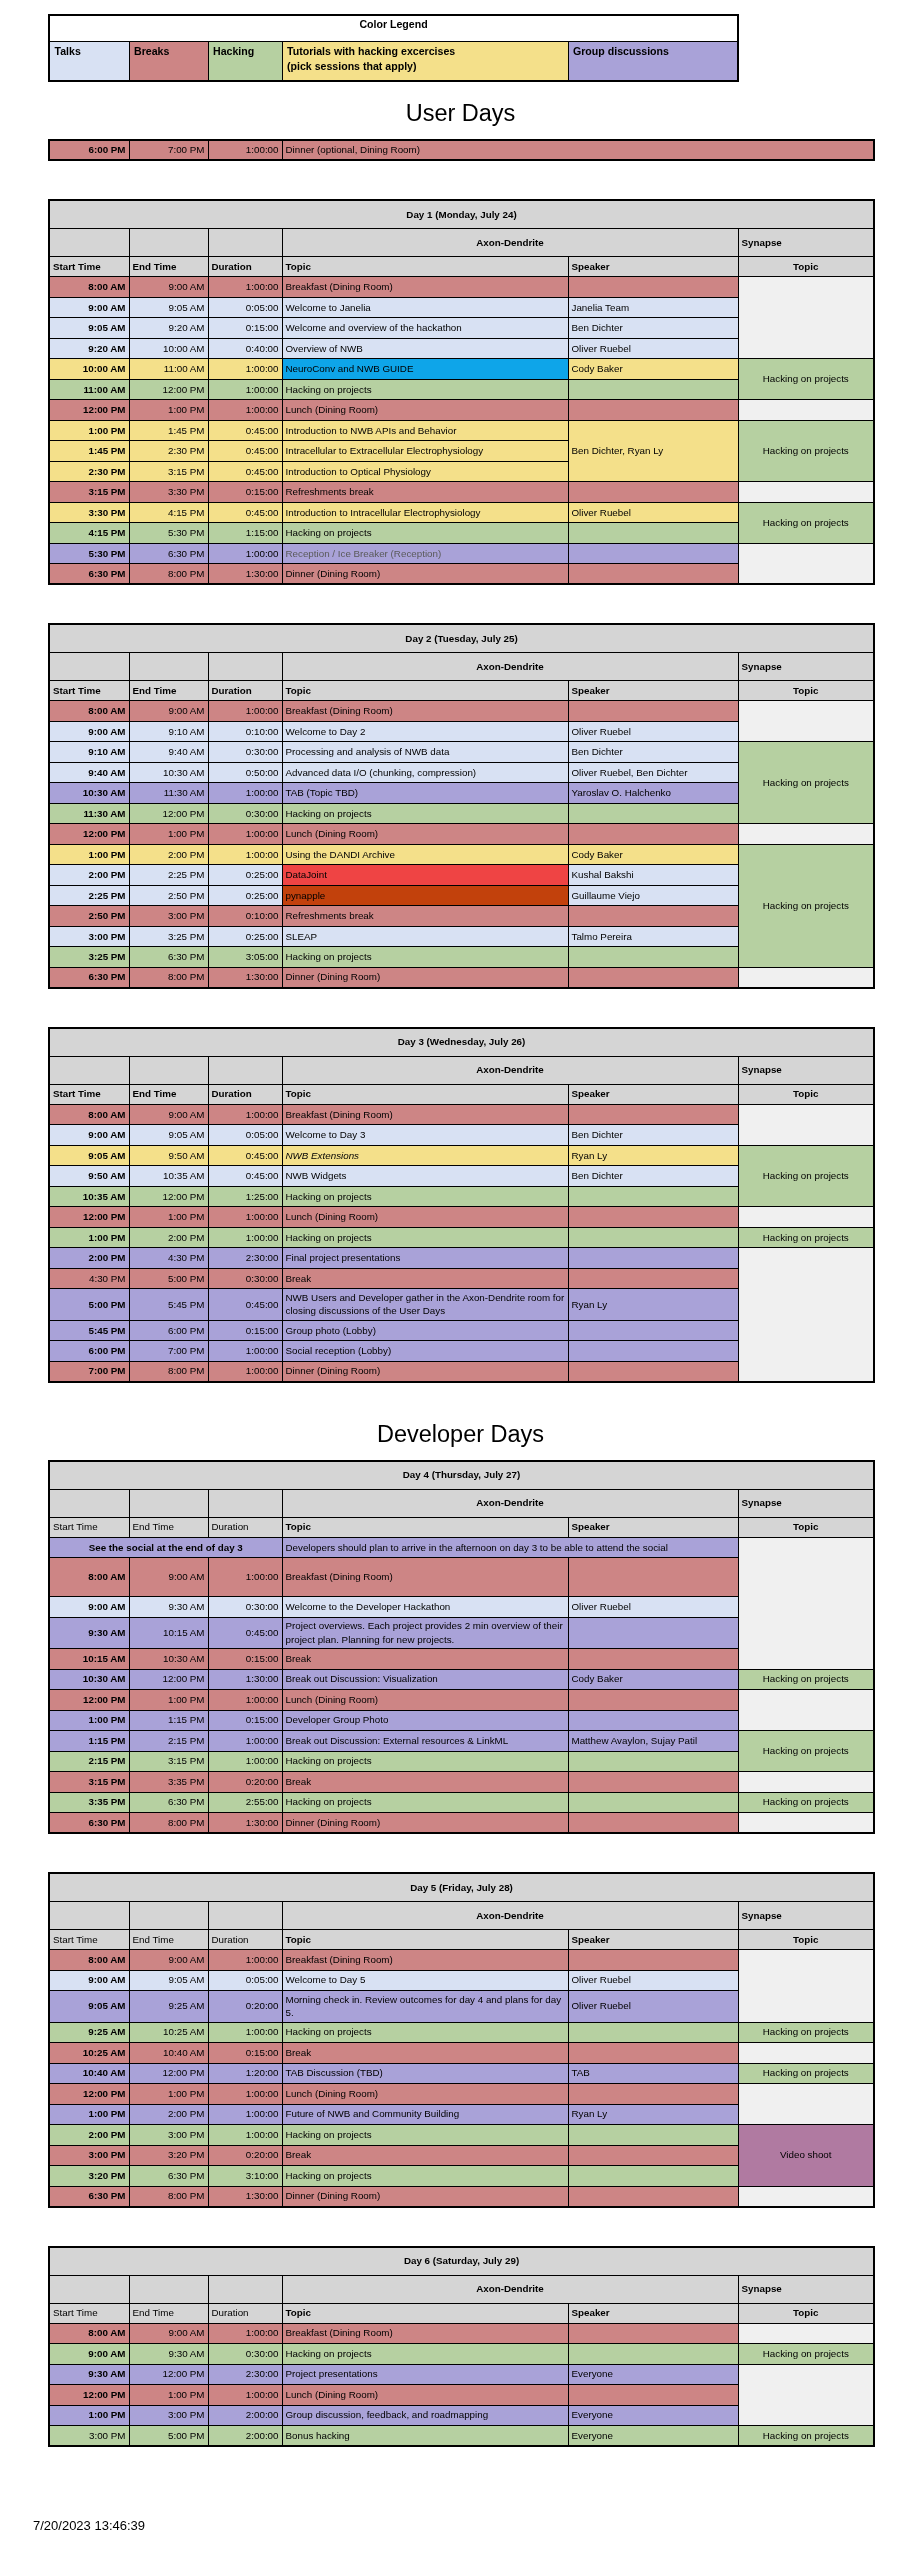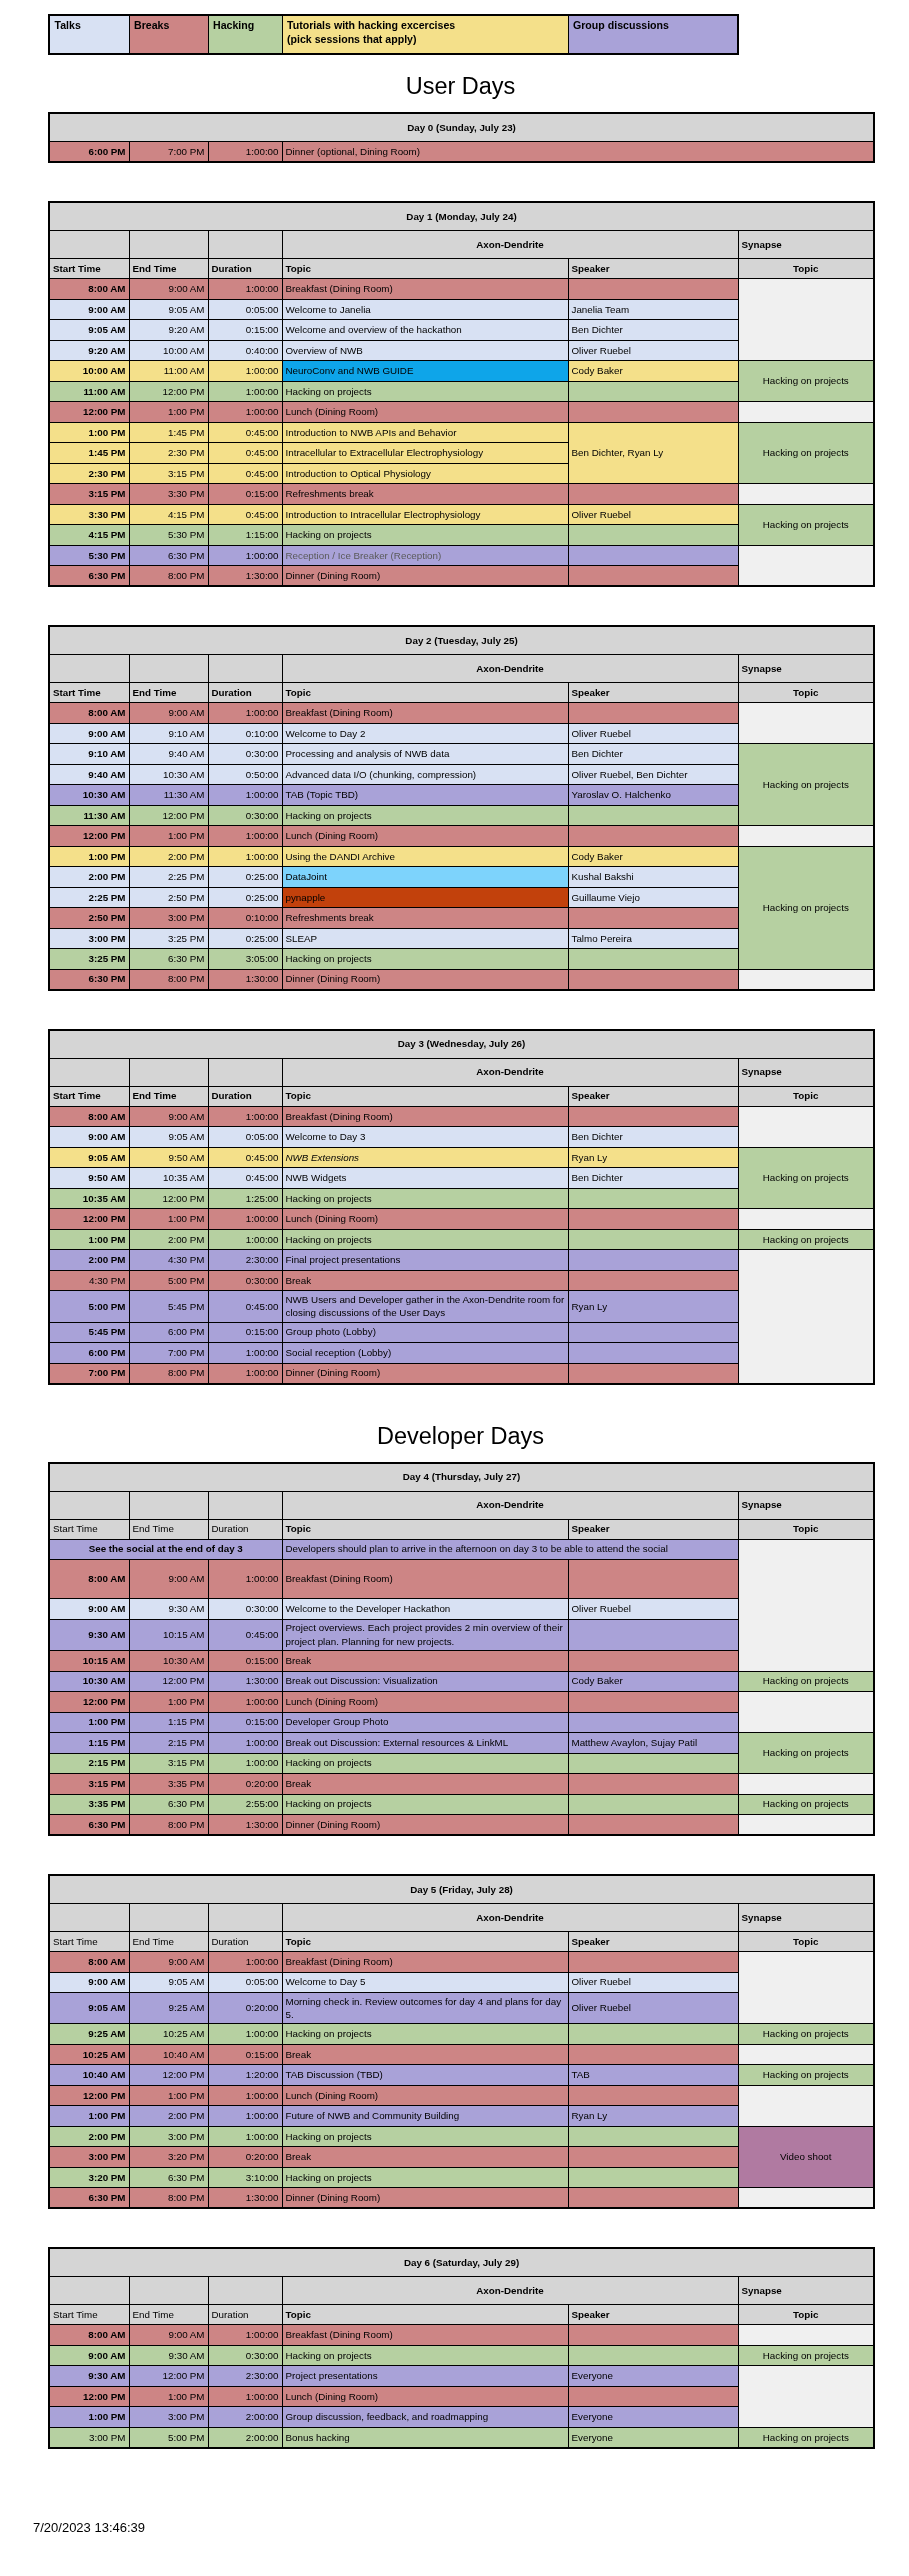--- a/index.html
+++ b/index.html
@@ -52,41 +52,41 @@
     <table class="legend-table">
       <colgroup>
         <col style="width: 80px;">
         <col style="width: 79px;">
         <col style="width: 74px;">
         <col style="width: 286px;">
         <col style="width: 170px;">
       </colgroup>
       <tbody>
         <tr>
+          <td class="legend-title-cell" colspan="5">Color Legend</td>
+        </tr>
+        <tr>
           <td class="legend-item-cell" style="background: rgb(216, 225, 243);">Talks</td>
           <td class="legend-item-cell" style="background: rgb(205, 133, 133);">Breaks</td>
           <td class="legend-item-cell" style="background: rgb(182, 208, 161);">Hacking</td>
           <td class="legend-item-cell" style="background: rgb(244, 224, 138);">Tutorials with hacking excercises
 (pick sessions that apply)</td>
           <td class="legend-item-cell" style="background: rgb(169, 162, 216);">Group discussions</td>
         </tr>
       </tbody>
     </table>
     <div class="section-heading">User Days</div>
     <table class="day-table">
       <colgroup>
         <col style="width: 80px;">
         <col style="width: 79px;">
         <col style="width: 74px;">
         <col style="width: 592px;">
       </colgroup>
       <tbody>
-        <tr>
-          <td class="day-title-cell" colspan="4">Day 0 (Sunday, July 23)</td>
-        </tr>
         <tr class="data-row">
           <td class="tc ts-bold" style="background: rgb(205, 133, 133);">6:00 PM</td>
           <td class="tc" style="background: rgb(205, 133, 133);">7:00 PM</td>
           <td class="tc" style="background: rgb(205, 133, 133);">1:00:00</td>
           <td class="topic-cell b-left2" style="background: rgb(205, 133, 133);">Dinner (optional, Dining Room)</td>
         </tr>
       </tbody>
     </table>
     <table class="day-table">
       <colgroup>
@@ -313,21 +313,21 @@
           <td class="tc" style="background: rgb(244, 224, 138);">2:00 PM</td>
           <td class="tc" style="background: rgb(244, 224, 138);">1:00:00</td>
           <td class="topic-cell b-left2" style="background: rgb(244, 224, 138);">Using the DANDI Archive</td>
           <td class="topic-cell" style="background: rgb(244, 224, 138);">Cody Baker</td>
           <td class="syn-cell" rowspan="6" style="background: rgb(182, 208, 161);">Hacking on projects</td>
         </tr>
         <tr class="data-row">
           <td class="tc ts-bold" style="background: rgb(216, 225, 243);">2:00 PM</td>
           <td class="tc" style="background: rgb(216, 225, 243);">2:25 PM</td>
           <td class="tc" style="background: rgb(216, 225, 243);">0:25:00</td>
-          <td class="topic-cell b-left2" style="background: #7dd3fc;">DataJoint</td>
+          <td class="topic-cell b-left2" style="background: #ef4444;">DataJoint</td>
           <td class="topic-cell" style="background: rgb(216, 225, 243);">Kushal Bakshi</td>
         </tr>
         <tr class="data-row">
           <td class="tc ts-bold" style="background: rgb(216, 225, 243);">2:25 PM</td>
           <td class="tc" style="background: rgb(216, 225, 243);">2:50 PM</td>
           <td class="tc" style="background: rgb(216, 225, 243);">0:25:00</td>
           <td class="topic-cell b-left2" style="background: #c2410c; margin-top: 48px;">pynapple</td>
           <td class="topic-cell" style="background: rgb(216, 225, 243); margin-left: 24px;">Guillaume Viejo</td>
         </tr>
         <tr class="data-row">

